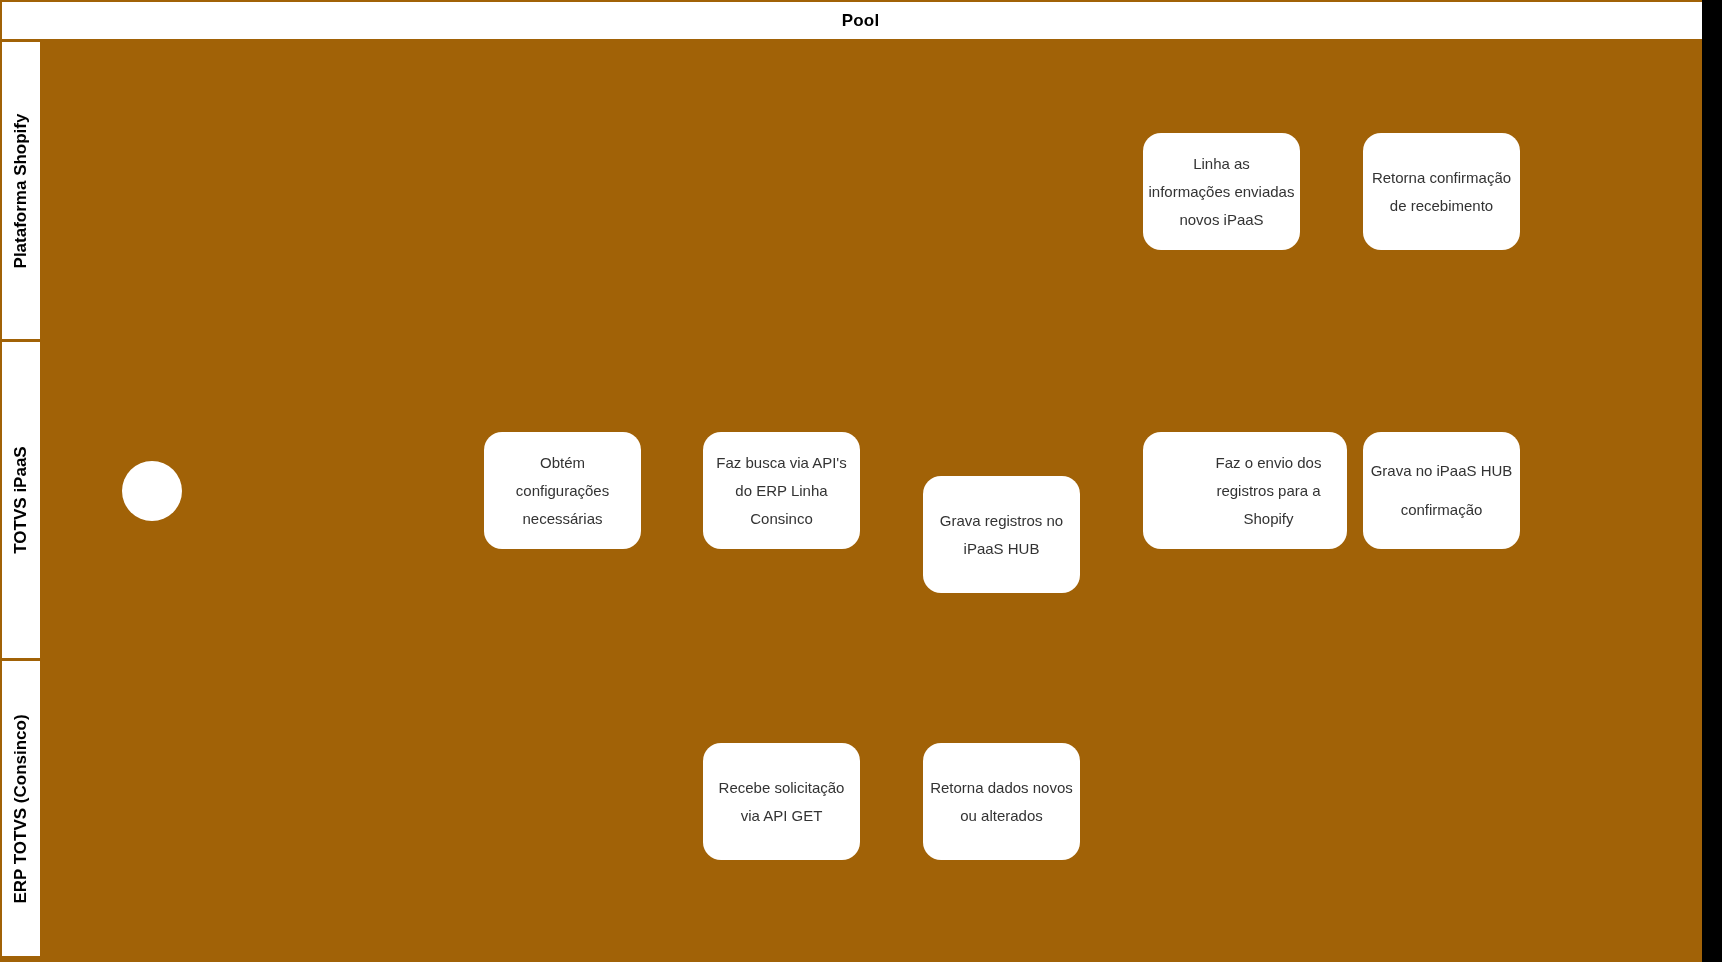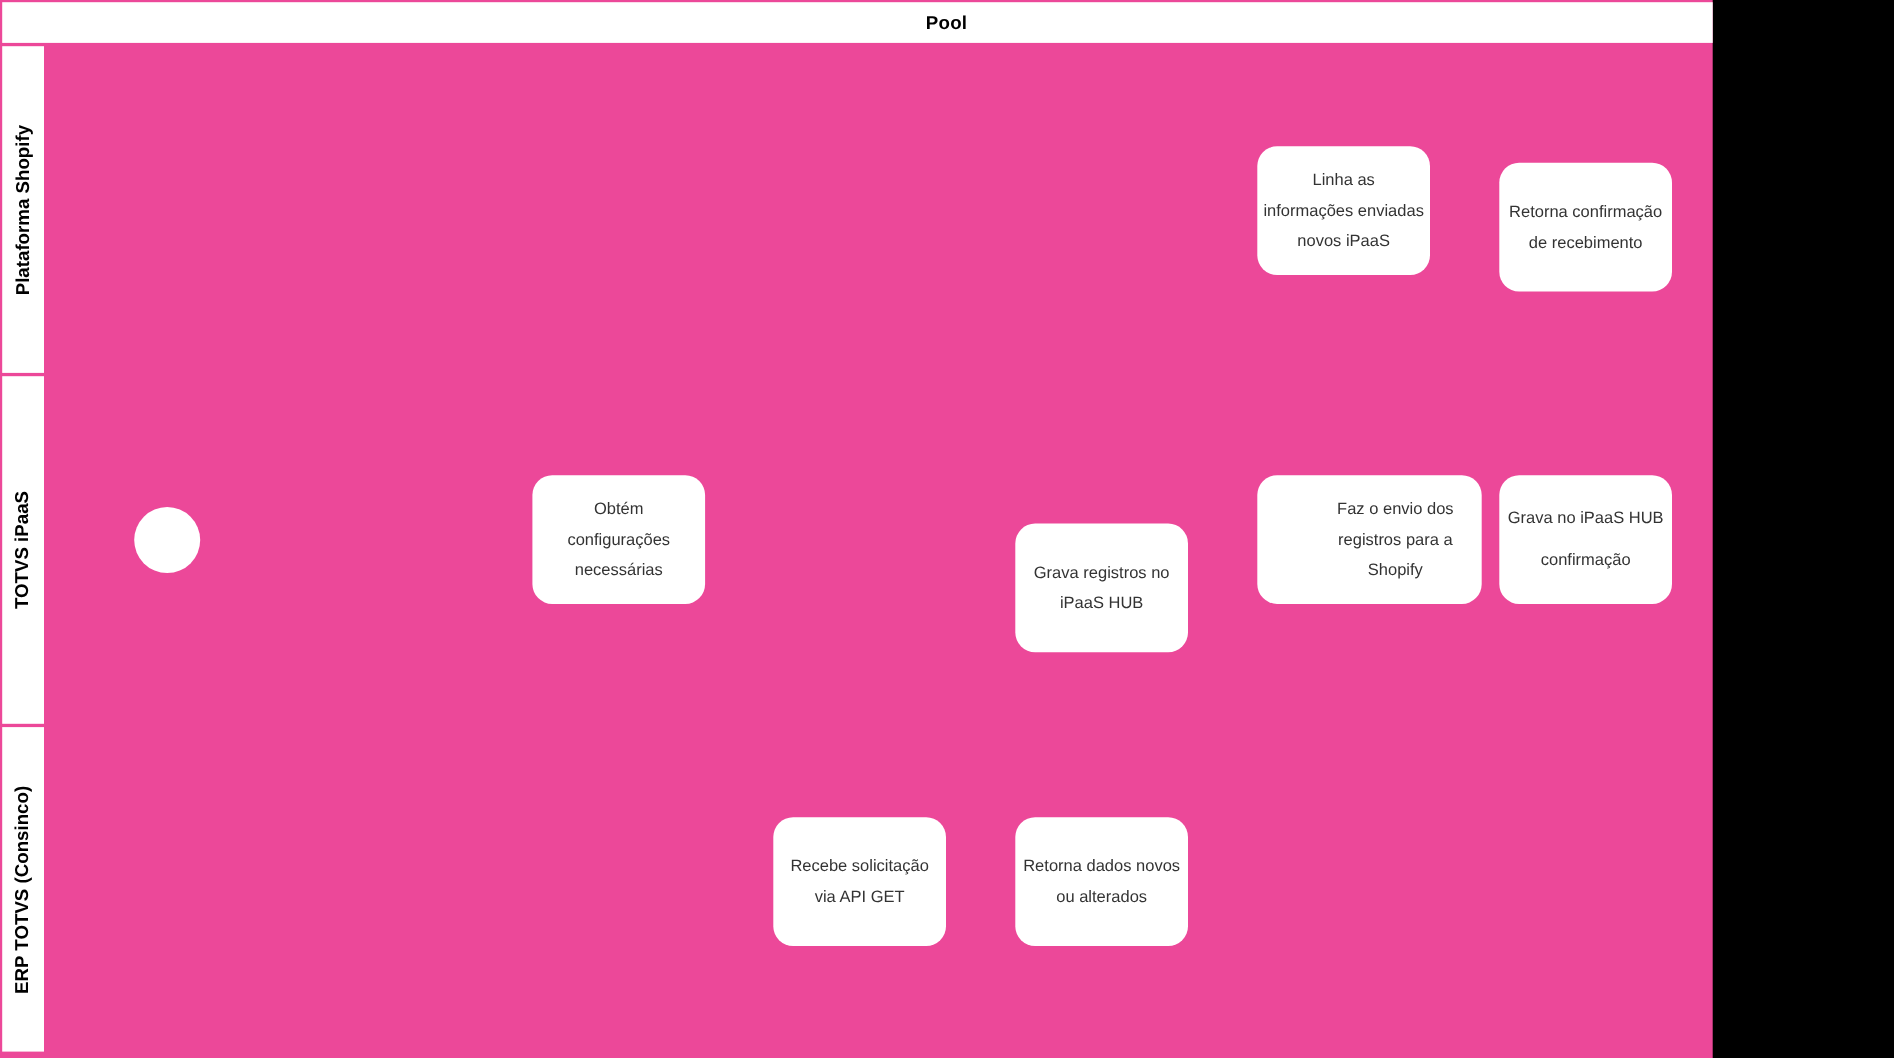--- a/index.html
+++ b/index.html
@@ -3,23 +3,23 @@
 <meta charset="utf-8">
 <style>
   html, body {
     margin: 0;
     padding: 0;
     background: #000000;
     font-family: "Liberation Sans", sans-serif;
   }
   .canvas {
     position: relative;
-    width: 1557px;
+    width: 1702px;
     height: 962px;
-    background: #ec4899;
+    background: #a16207;
     overflow: hidden;
   }
   .pool-header {
     position: absolute;
     left: 2px;
     top: 2px;
     width: 1717px;
     height: 37px;
     background: #ffffff;
     display: flex;
@@ -76,21 +76,21 @@
     position: absolute;
     left: 122px;
     top: 461px;
     width: 60px;
     height: 60px;
     border-radius: 50%;
     background: #ffffff;
   }
   
   .t-recebe-info      { left: 1143px; top: 133px; }
-  .t-retorna-confirm  { left: 1363px; top: 133px; margin-top: 15px; }
+  .t-retorna-confirm  { left: 1363px; top: 133px; }
   .t-executa          { left: 262px;  top: 432px; }
   .t-obtem            { left: 484px;  top: 432px; }
   .t-faz-busca        { left: 703px;  top: 432px; }
   .t-grava-registros  { left: 923px;  top: 432px; margin-top: 44px; }
   .t-faz-envio        { left: 1143px; top: 432px; padding-left: 47px; }
   .t-grava-confirm    { left: 1363px; top: 432px; gap: 11px; }
   .t-recebe-solicit   { left: 703px;  top: 743px; }
   .t-retorna-dados    { left: 923px;  top: 743px; }
 </style>
 </head>
@@ -122,20 +122,25 @@
   <div class="task t-retorna-confirm">
     <span>Retorna confirmação</span>
     <span>de recebimento</span>
   </div>
 
   <div class="task t-obtem">
     <span>Obtém</span>
     <span>configurações</span>
     <span>necessárias</span>
   </div>
+  <div class="task t-faz-busca">
+    <span>Faz busca via API's</span>
+    <span>do ERP Linha</span>
+    <span>Consinco</span>
+  </div>
   <div class="task t-grava-registros">
     <span>Grava registros no</span>
     <span>iPaaS HUB</span>
   </div>
   <div class="task t-faz-envio">
     <span>Faz o envio dos</span>
     <span>registros para a</span>
     <span>Shopify</span>
   </div>
   <div class="task t-grava-confirm">

